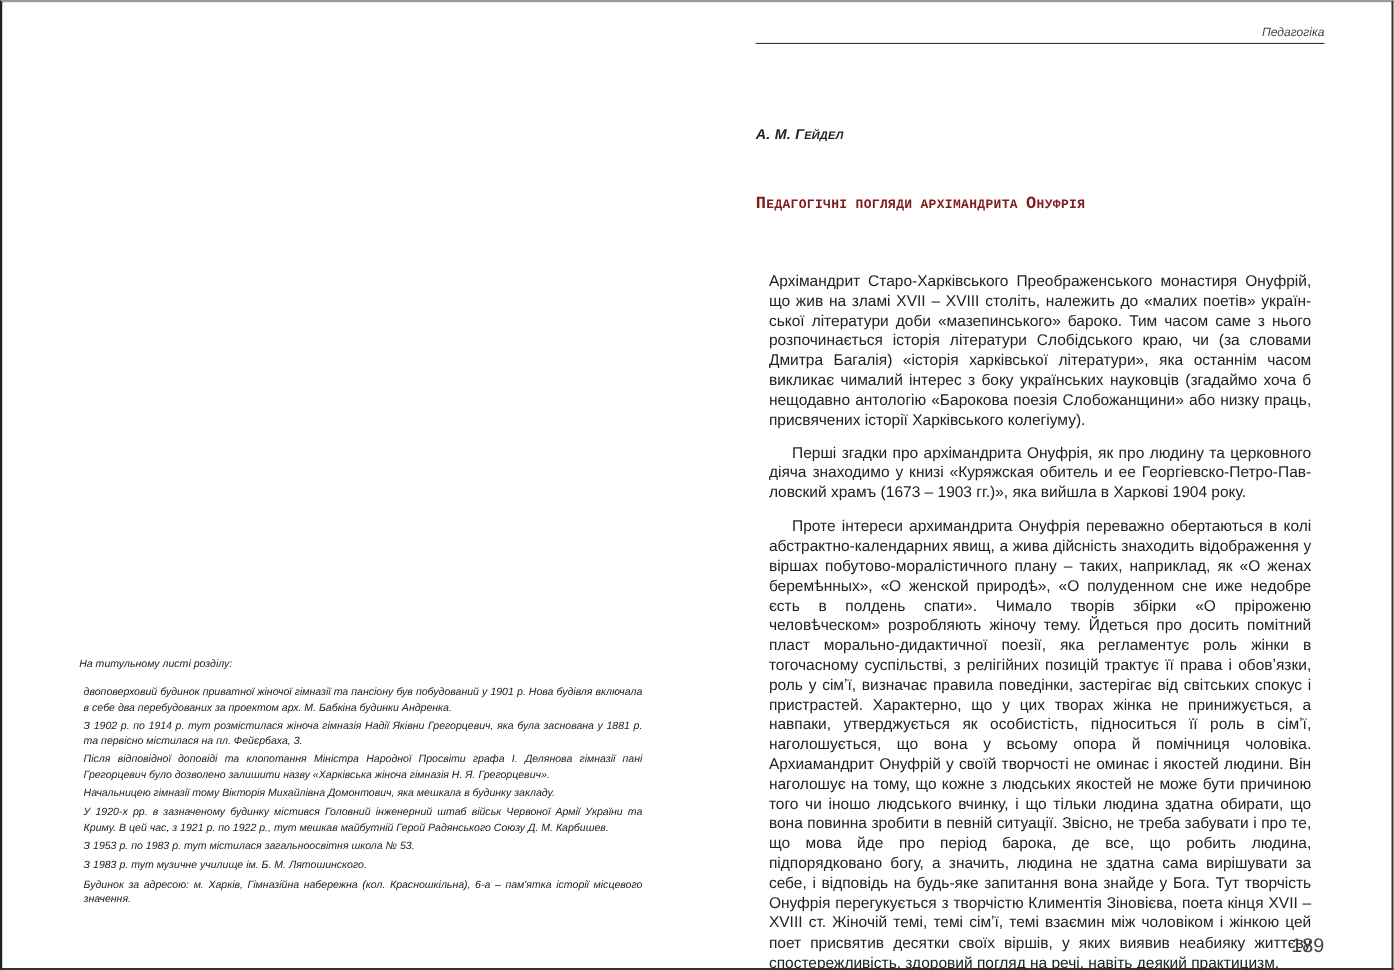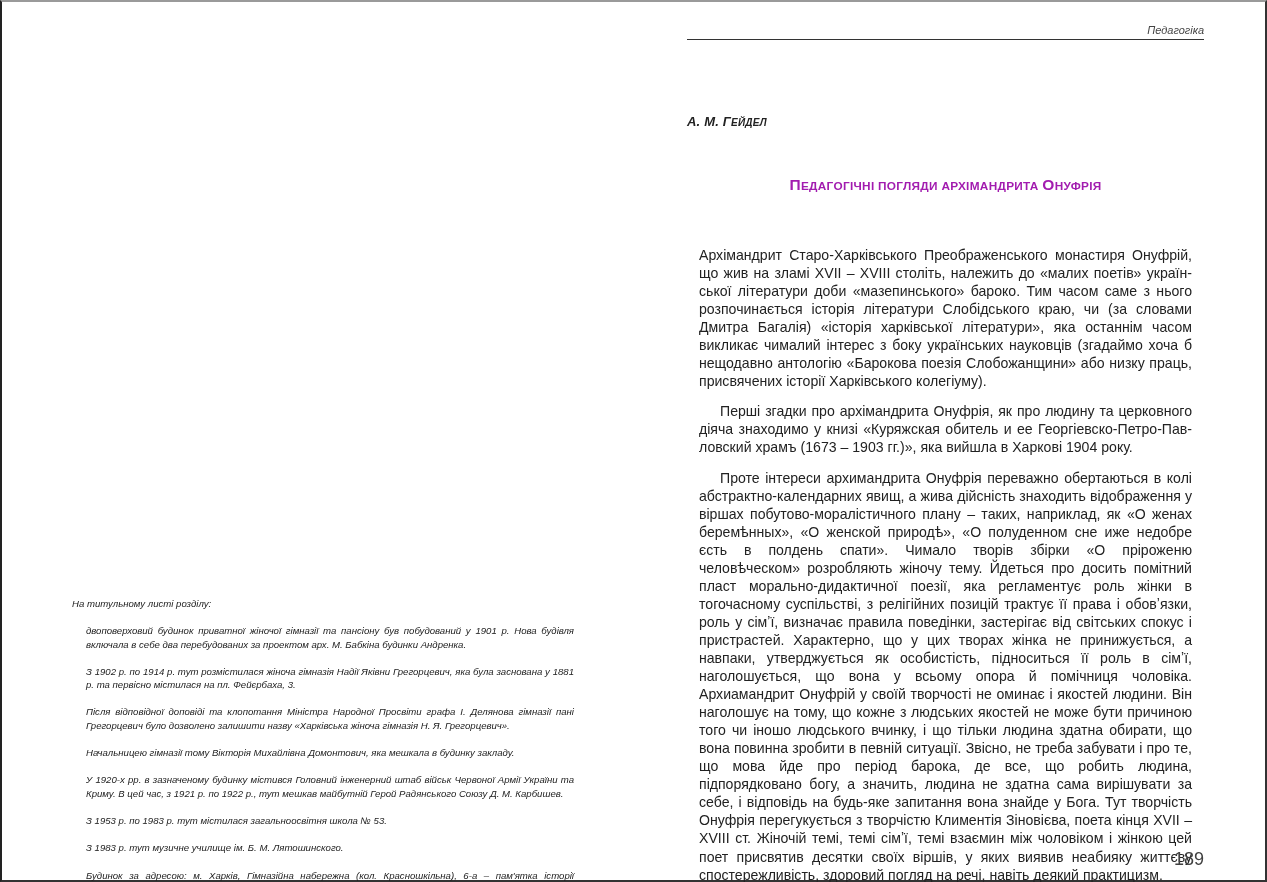--- a/index.html
+++ b/index.html
@@ -4,29 +4,29 @@
 <style>
   html, body { margin: 0; padding: 0; background: #ffffff; }
   body { width: 1267px; height: 882px; position: relative; overflow: hidden; font-family: "Liberation Sans", sans-serif; color: #222; }
   .frame { position: absolute; left: 0; top: 0; width: 1267px; height: 882px; box-sizing: border-box;
            border-top: 2px solid #9a9a9a; border-left: 2px solid #222; border-right: 2px solid #333; border-bottom: 2px solid #333; }
   .left-page { position: absolute; left: 12px; top: 0; width: 633px; height: 882px; }
   .right-page { position: absolute; left: 633px; top: 0; width: 634px; height: 768px; }
 
   .footnotes { position: absolute; left: 60px; top: 597px; width: 516px; font-style: italic; font-size: 9.6px; line-height: 13.3px; color: #222; }
   .footnotes .intro { margin: 0 0 13px 0; }
-  .footnotes p { margin: 14px; text-align: justify; }
+  .footnotes p { margin: 4px; text-align: justify; }
 
   .running-head { position: absolute; left: 54px; top: 24px; width: 517px; text-align: right; font-style: italic; font-size: 11px; color: #444; }
   .head-rule { position: absolute; left: 54px; top: 39px; width: 517px; height: 0; border-top: 1.5px solid #333; }
 
   .author { position: absolute; left: 54px; top: 114px; width: 517px; text-align: left; font-weight: bold; font-style: italic; font-size: 13px; color: #222; letter-spacing: 0.2px; }
   .author .sc { font-size: 10px; }
 
-  .title { position: absolute; left: 54px; top: 176px; width: 517px; text-align: center; font-weight: bold; font-size: 15.5px; color: #a21caf; letter-spacing: 0.3px; }
+  .title { position: absolute; left: 54px; top: 176px; width: 517px; font-weight: bold; font-size: 15.5px; color: #7f1d1d; letter-spacing: 0.3px; font-family: Liberation Mono, monospace; }
   .title .sc { font-size: 11.8px; }
 
   .body-text { position: absolute; left: 54px; top: 234px; width: 517px; font-size: 14.1px; line-height: 18.05px; color: #222; }
   .body-text p { margin: 12px; text-align: justify; hyphens: manual; }
   .body-text p.indent { text-indent: 21px; }
 
   .page-number { position: absolute; left: 54px; top: 849px; width: 517px; text-align: right; font-size: 18px; color: #404040; }
 </style>
 </head>
 <body>

